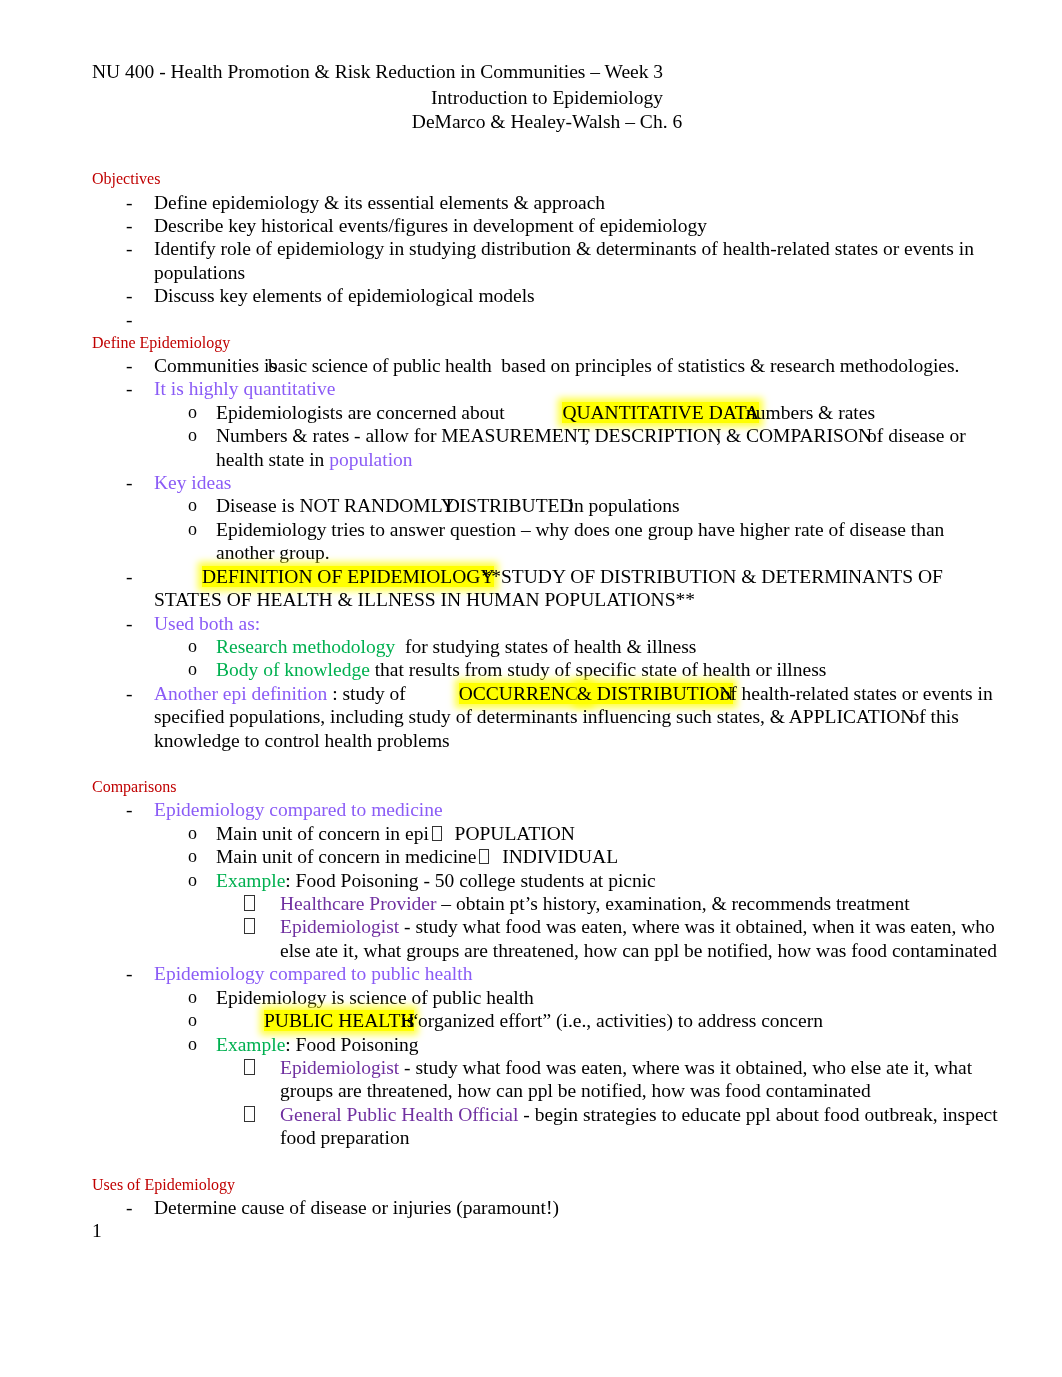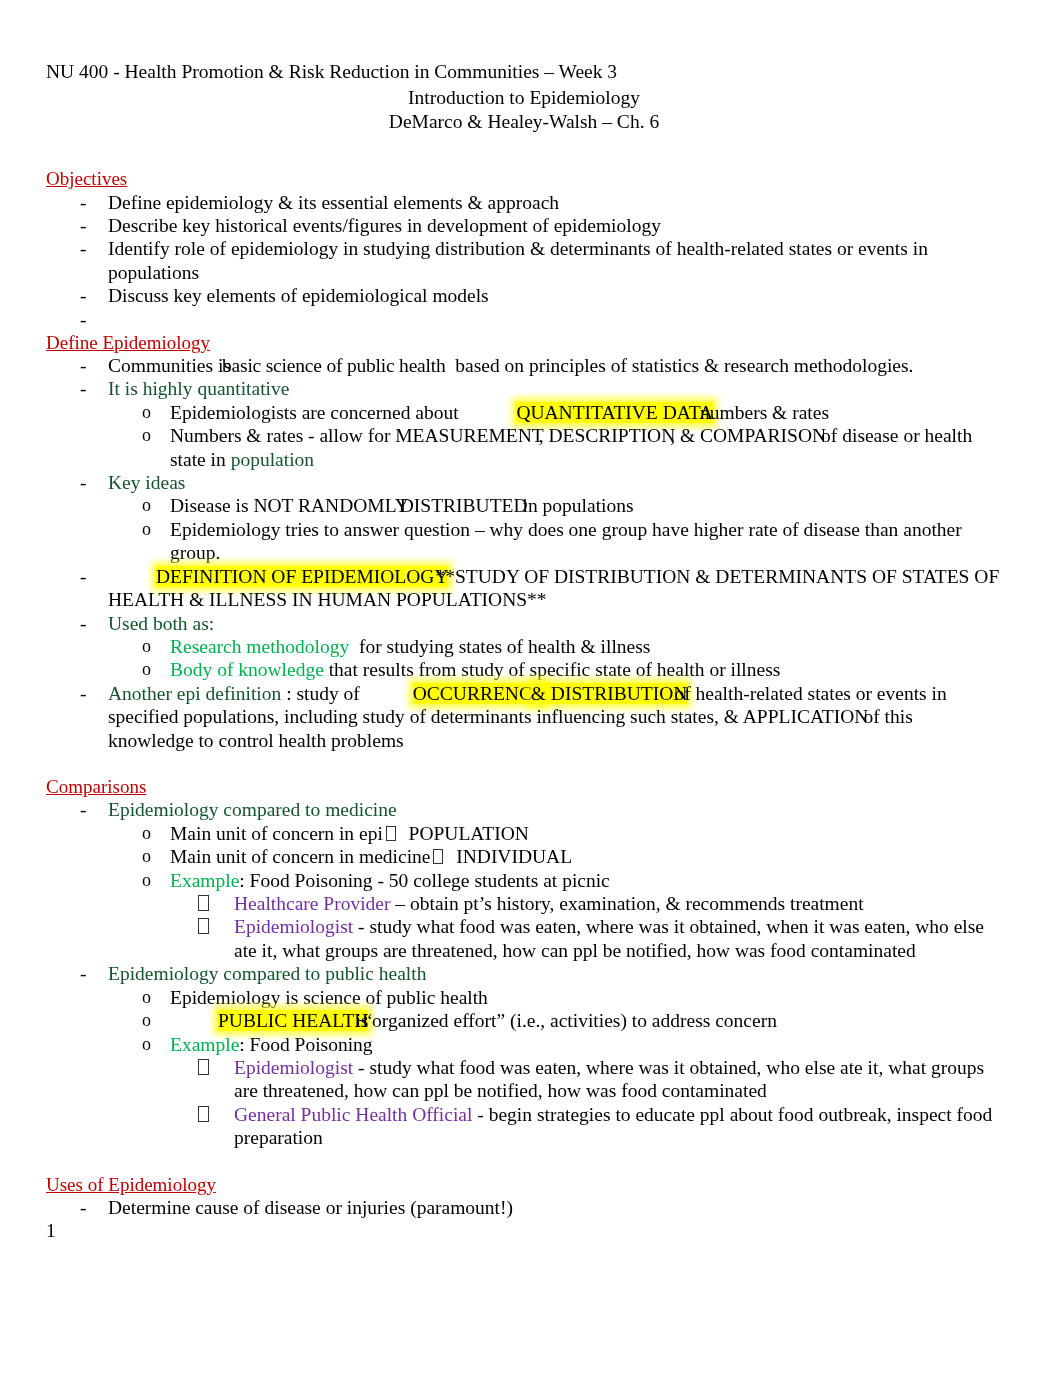--- a/index.html
+++ b/index.html
@@ -11,42 +11,41 @@
     font-family: "Liberation Serif", "DejaVu Serif", serif;
     color: #000000;
   }
   .page {
     position: relative;
     width: 1062px;
     height: 1377px;
     background: #ffffff;
     overflow: hidden;
     box-sizing: border-box;
-    padding: 58px 60px 0 46px;
+    padding: 58px 60px 0 92px;
   }
   .hdr-line {
     font-size: 19.5px;
     line-height: 28px;
     margin: 0;
     white-space: nowrap;
   }
   .center-block {
     text-align: center;
     font-size: 19.5px;
     line-height: 23.5px;
   }
   .center-block div { white-space: nowrap; }
 
   h2.section {
     color: #C00000;
-    font-size: 19px;
+    font-size: 16px;
     font-weight: normal;
     line-height: 23.5px;
     margin: 0;
-    text-decoration: underline;
   }
   .gap-lg { height: 34px; }
   .gap-md { height: 23px; }
 
   ul.lvl1, ul.lvl2, ul.lvl3 {
     list-style: none;
     margin: 0;
     padding: 0;
   }
   ul.lvl1 > li {
@@ -94,21 +93,21 @@
     vertical-align: -2px;
   }
   .boxglyph-inline {
     display: inline-block;
     width: 8px;
     height: 13px;
     border: 1px solid #333;
     vertical-align: -1px;
     margin: 0 3px;
   }
-  .blue { color: #14532d; text-align: center; }
+  .blue { color: #8b5cf6; text-align: center; }
   .green { color: #00B050; }
   .purple { color: #7030A0; }
   .hl {
     background: #FFFF00;
     box-shadow: 0 0 7px 4px rgba(255,255,0,0.75);
     margin-left: 48px;
   }
   .tight { letter-spacing: -0.2px; }
   .overlap { margin-left: -9px; text-align: right; }
   .overlap-sm { margin-left: -5px; }

